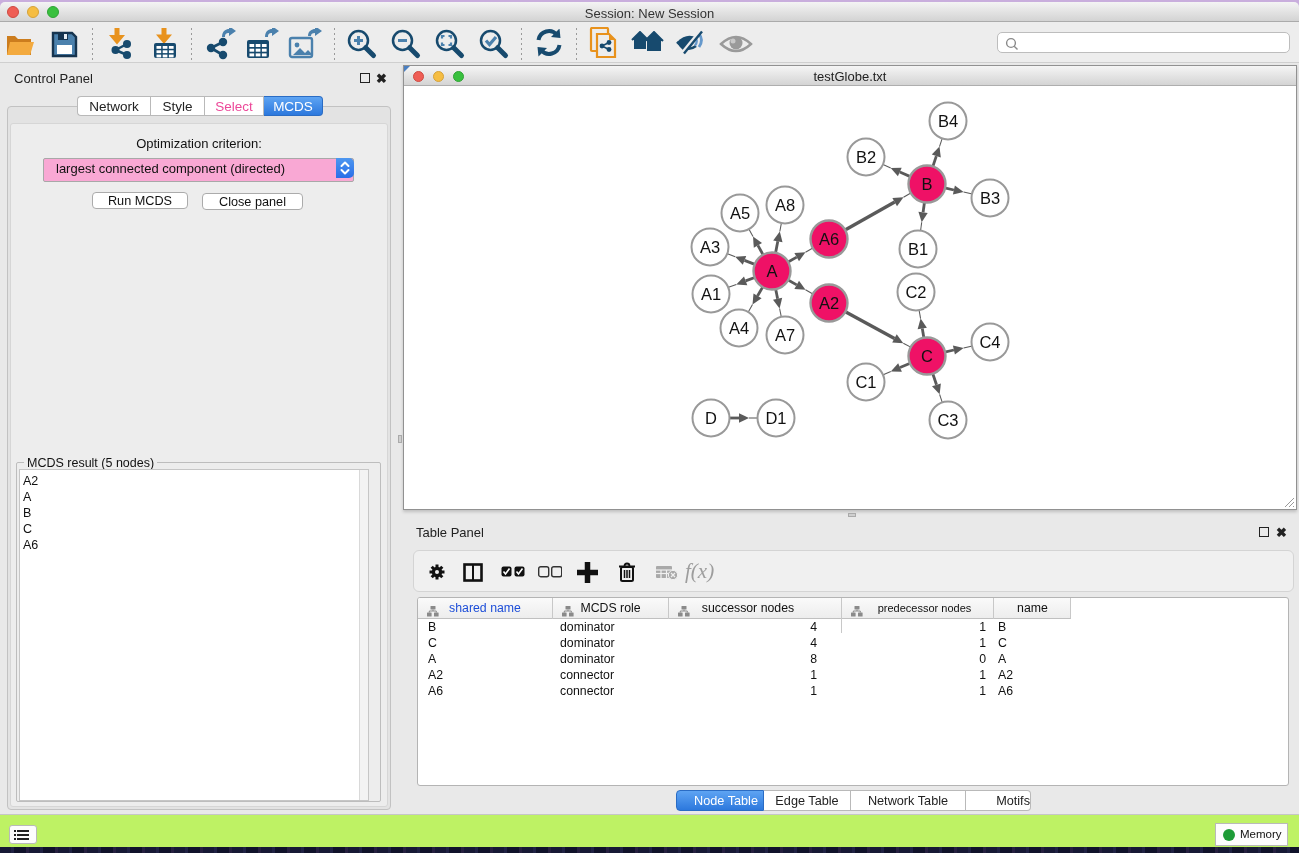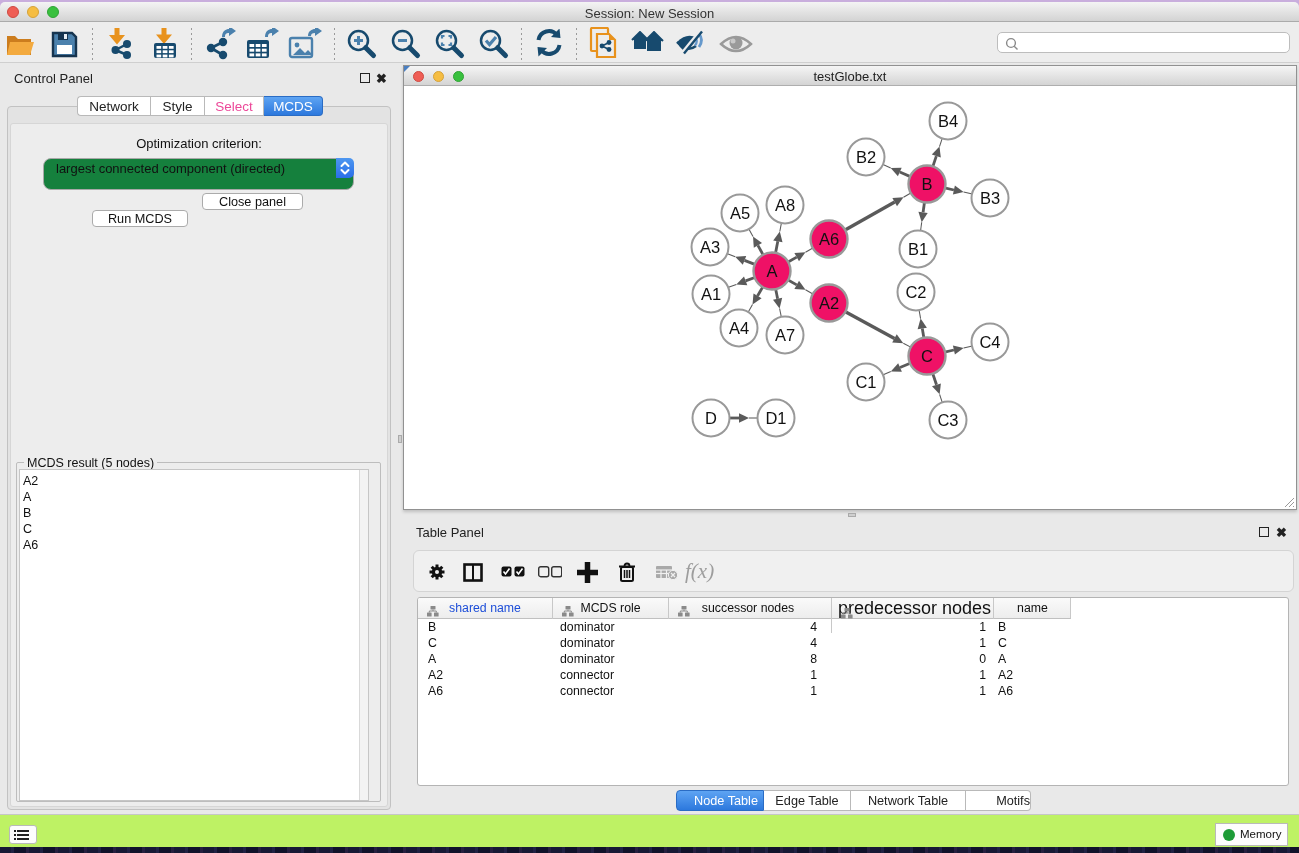--- a/index.html
+++ b/index.html
@@ -180,33 +180,33 @@
 
 <div class="abs" style="left:77px;top:96px;height:20px;display:flex;font-size:13.5px;">
   <div style="width:73px;background:#fff;border:1px solid #b9b9b9;border-right:none;border-radius:4px 0 0 4px;text-align:center;line-height:19px;color:#222;">Network</div>
   <div style="width:54px;background:#fff;border:1px solid #b9b9b9;border-right:none;text-align:center;line-height:19px;color:#222;">Style</div>
   <div style="width:60px;background:#fff;border:1px solid #b9b9b9;text-align:center;line-height:19px;color:#ec4899;">Select</div>
   <div style="width:59px;background:linear-gradient(#5ea4f3,#2c78dd);border:1px solid #2a6cc4;border-left:none;border-radius:0 4px 4px 0;text-align:center;line-height:19px;color:#fff;">MCDS</div>
 </div>
 
 <div class="abs" style="left:0;top:136px;width:398px;text-align:center;font-size:13px;color:#111;">Optimization criterion:</div>
 
-<div class="abs" style="left:43px;top:158px;width:311px;height:32px;background:#15803d;border:1px solid #a8a8a8;border-radius:8px;">
+<div class="abs" style="left:43px;top:158px;width:311px;height:24px;background:#f9a8d4;border:1px solid #a8a8a8;border-radius:2px;">
   <div class="abs" style="left:12px;top:2px;font-size:13px;color:#111;">largest connected component (directed)</div>
   <div class="abs" style="right:-1px;top:-1px;width:18px;height:20px;border-radius:0 5px 5px 0;background:linear-gradient(#4e97f0,#2a6ee8);">
     <svg width="18" height="20">
         <g stroke="#fff" stroke-width="2" fill="none" stroke-linecap="round" stroke-linejoin="round">
           <path d="M5.5 8 L9 4.5 L12.5 8"></path>
           <path d="M5.5 12 L9 15.5 L12.5 12"></path>
         </g>
       </svg>
   </div>
 </div>
 
-<div class="abs" style="left:92px;top:210px;width:96px;height:17px;background:#fff;border:1px solid #ababab;border-radius:4px;text-align:center;font-size:12.7px;line-height:16px;color:#111;">Run MCDS</div>
+<div class="abs" style="left:92px;top:192px;width:96px;height:17px;background:#fff;border:1px solid #ababab;border-radius:4px;text-align:center;font-size:12.7px;line-height:16px;color:#111;">Run MCDS</div>
 <div class="abs" style="left:202px;top:193px;width:101px;height:17px;background:#fff;border:1px solid #ababab;border-radius:4px;text-align:center;font-size:12.7px;line-height:16px;color:#111;">Close panel</div>
 
 <div class="abs" style="left:16px;top:462px;width:365px;height:340px;border:1px solid #bdbdbd;border-radius:2px;"></div>
 <div class="abs" style="left:24px;top:456px;background:#ededed;padding:0 3px;font-size:12.5px;color:#111;">MCDS result (5 nodes)</div>
 <div class="abs" style="left:19px;top:469px;width:350px;height:332px;background:#fff;border:1px solid #c6c6c6;">
   <div style="padding:3px 0 0 3px;font-size:12.5px;line-height:16px;color:#111;">A2<br>A<br>B<br>C<br>A6</div>
   <div class="abs" style="right:0;top:0;width:9px;height:330px;background:#f3f3f3;border-left:1px solid #d9d9d9;"></div>
 </div>
 
 <div class="abs" style="left:403px;top:65px;width:894px;height:445px;background:#fff;border:1px solid #919191;box-shadow:0 2px 3px rgba(0,0,0,0.18);">
@@ -420,21 +420,21 @@
 <div class="abs" style="left:250px;top:0;width:159px;height:21px;border-left:1px solid #c8c8c8;font-size:12.3px;color:#111;text-align:center;line-height:21px;"><span style="position:absolute;left:9px;top:5px;"><svg width="12" height="11" viewBox="0 0 12 11">
           <g fill="#8a8a8a">
             <rect x="3.5" y="0" width="5" height="3.6" rx="0.5"></rect>
             <rect x="0" y="6.5" width="4.6" height="4" rx="0.5"></rect>
             <rect x="7" y="6.5" width="4.6" height="4" rx="0.5"></rect>
           </g>
           <g stroke="#8a8a8a" stroke-width="1">
             <path d="M6 3.6 V5 M2.3 6.5 V5 H9.3 V6.5" fill="none"></path>
           </g>
         </svg></span>successor nodes</div>
-<div class="abs" style="left:413px;top:0;width:166px;height:35px;border-left:1px solid #c8c8c8;font-size:18px;color:#111;text-align:center;line-height:21px;"><span style="position:absolute;left:9px;top:5px;"><svg width="12" height="11" viewBox="0 0 12 11">
+<div class="abs" style="left:423px;top:0;width:166px;height:35px;border-left:1px solid #c8c8c8;font-size:11px;color:#111;text-align:center;line-height:21px;"><span style="position:absolute;left:9px;top:5px;"><svg width="12" height="11" viewBox="0 0 12 11">
           <g fill="#8a8a8a">
             <rect x="3.5" y="0" width="5" height="3.6" rx="0.5"></rect>
             <rect x="0" y="6.5" width="4.6" height="4" rx="0.5"></rect>
             <rect x="7" y="6.5" width="4.6" height="4" rx="0.5"></rect>
           </g>
           <g stroke="#8a8a8a" stroke-width="1">
             <path d="M6 3.6 V5 M2.3 6.5 V5 H9.3 V6.5" fill="none"></path>
           </g>
         </svg></span>predecessor nodes</div>
 <div class="abs" style="left:575px;top:0;width:78px;height:21px;border-left:1px solid #c8c8c8;font-size:12.3px;color:#111;text-align:center;line-height:21px;">name</div>

